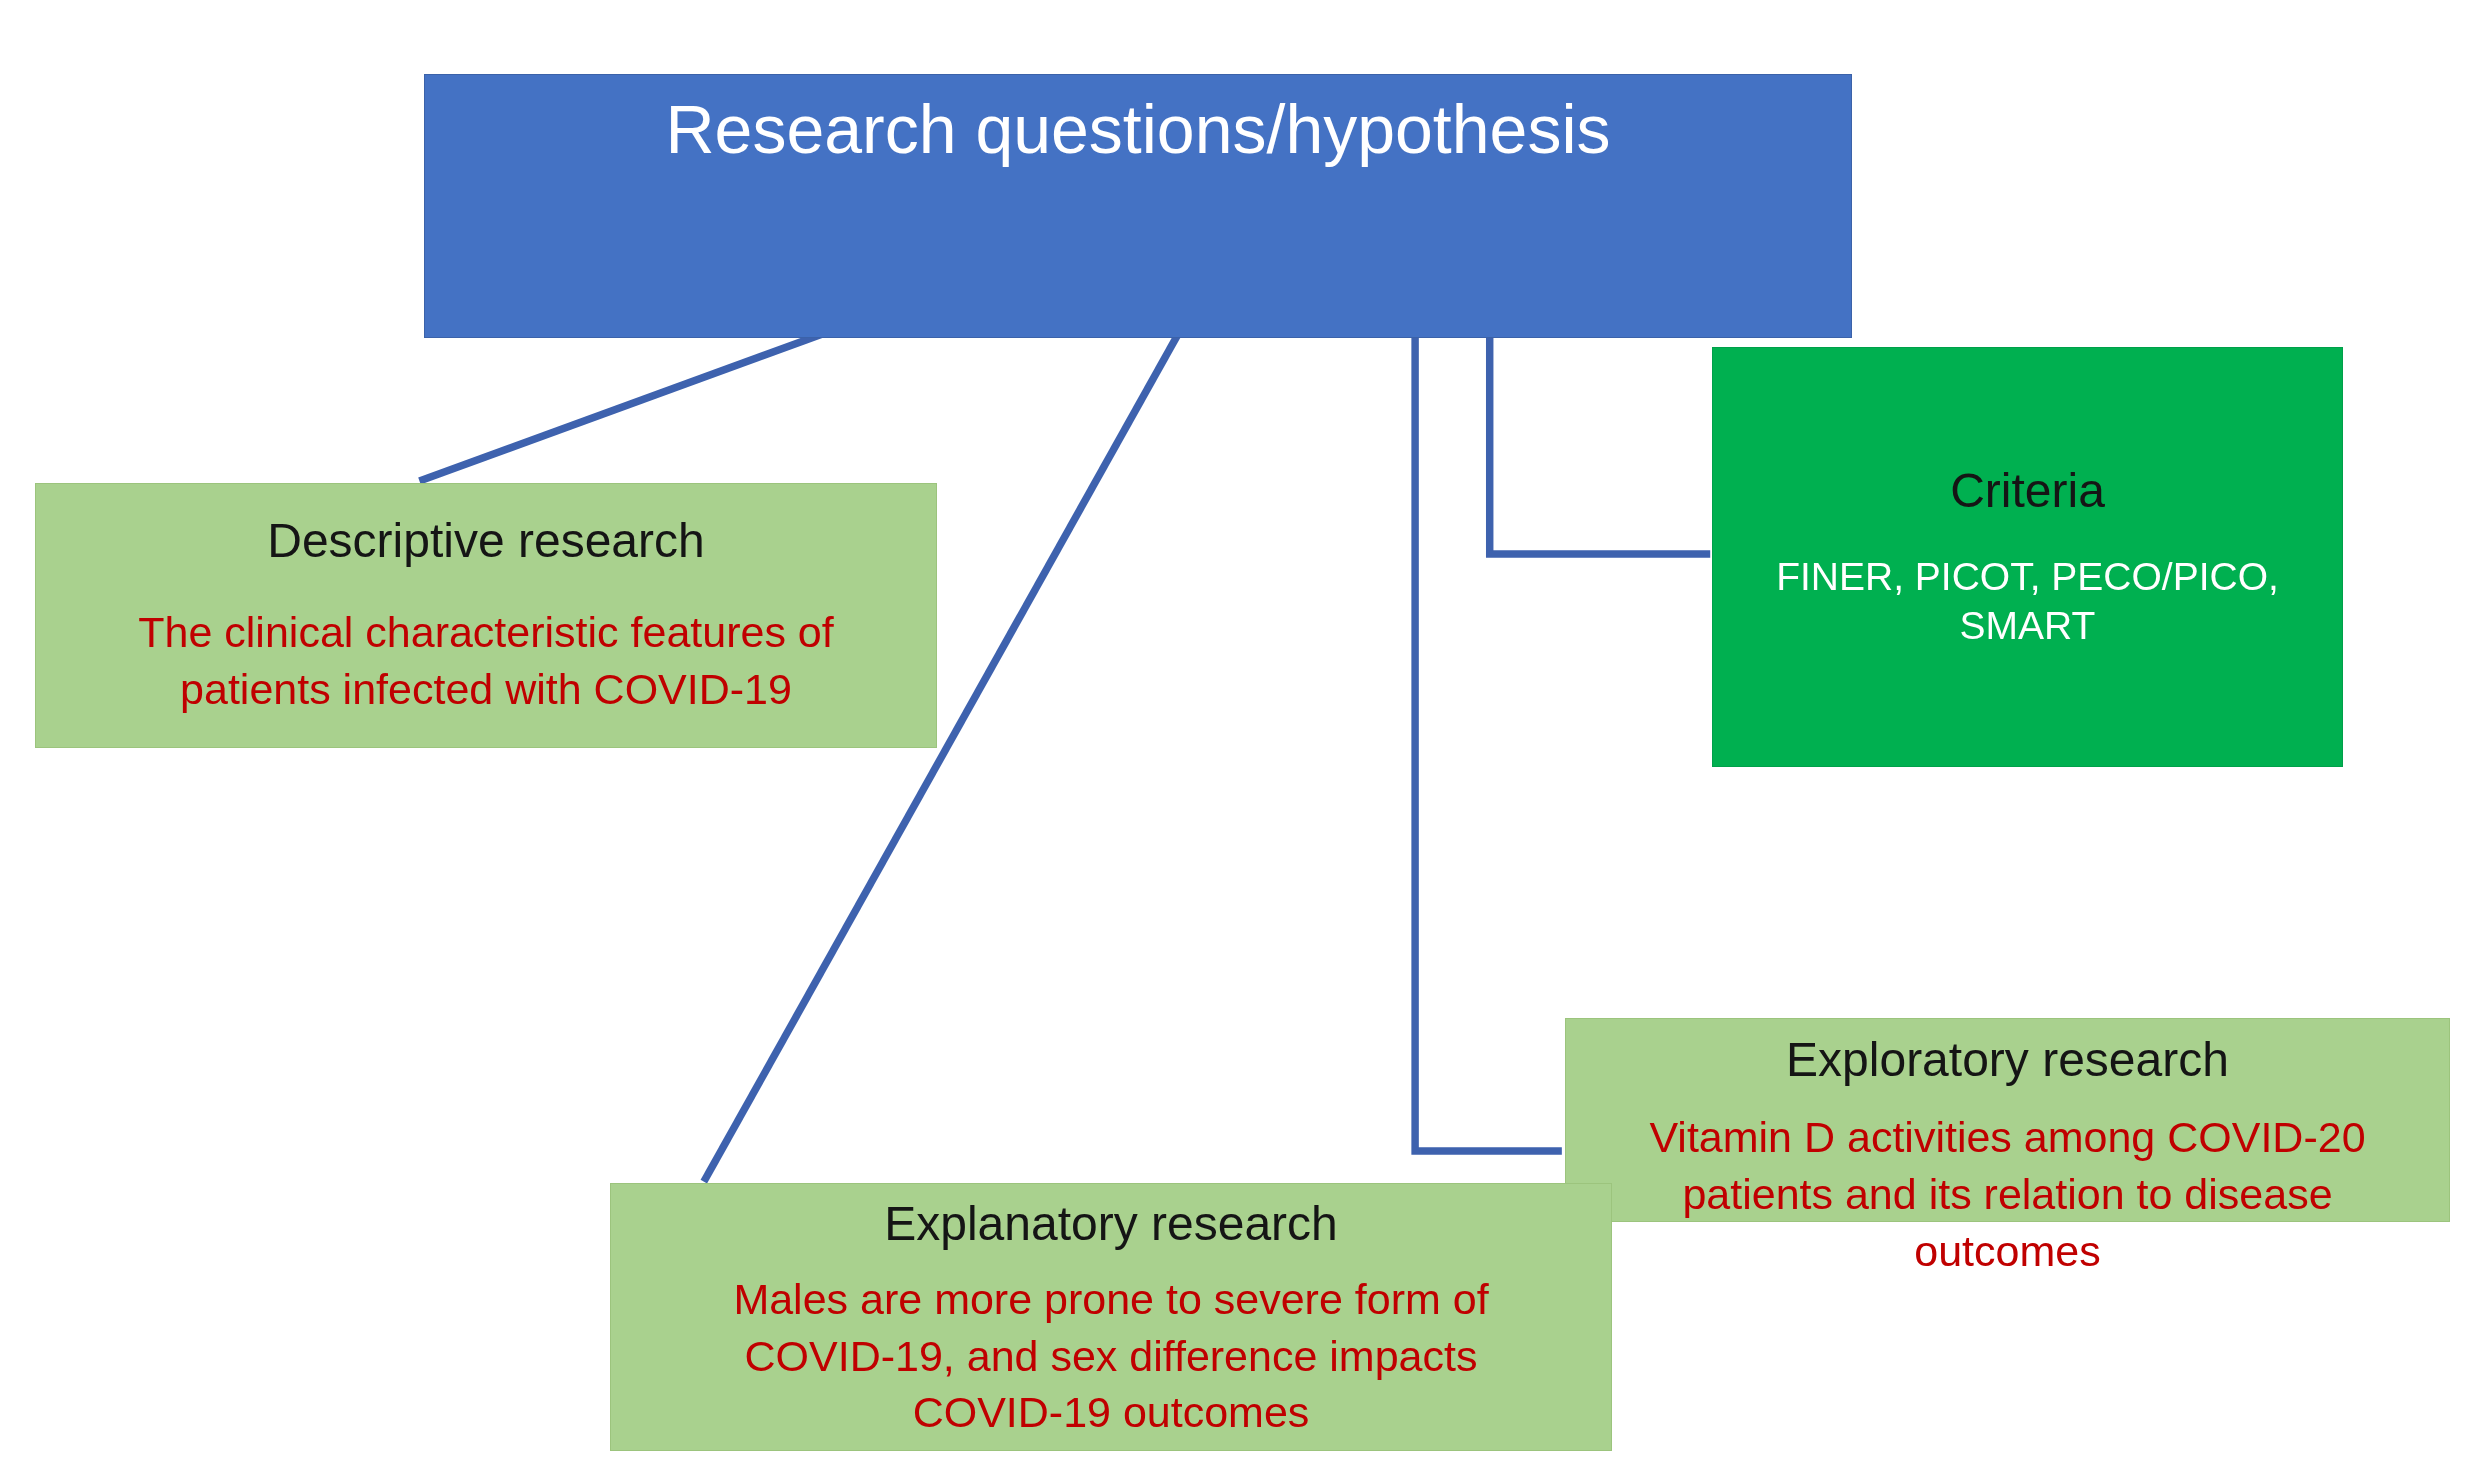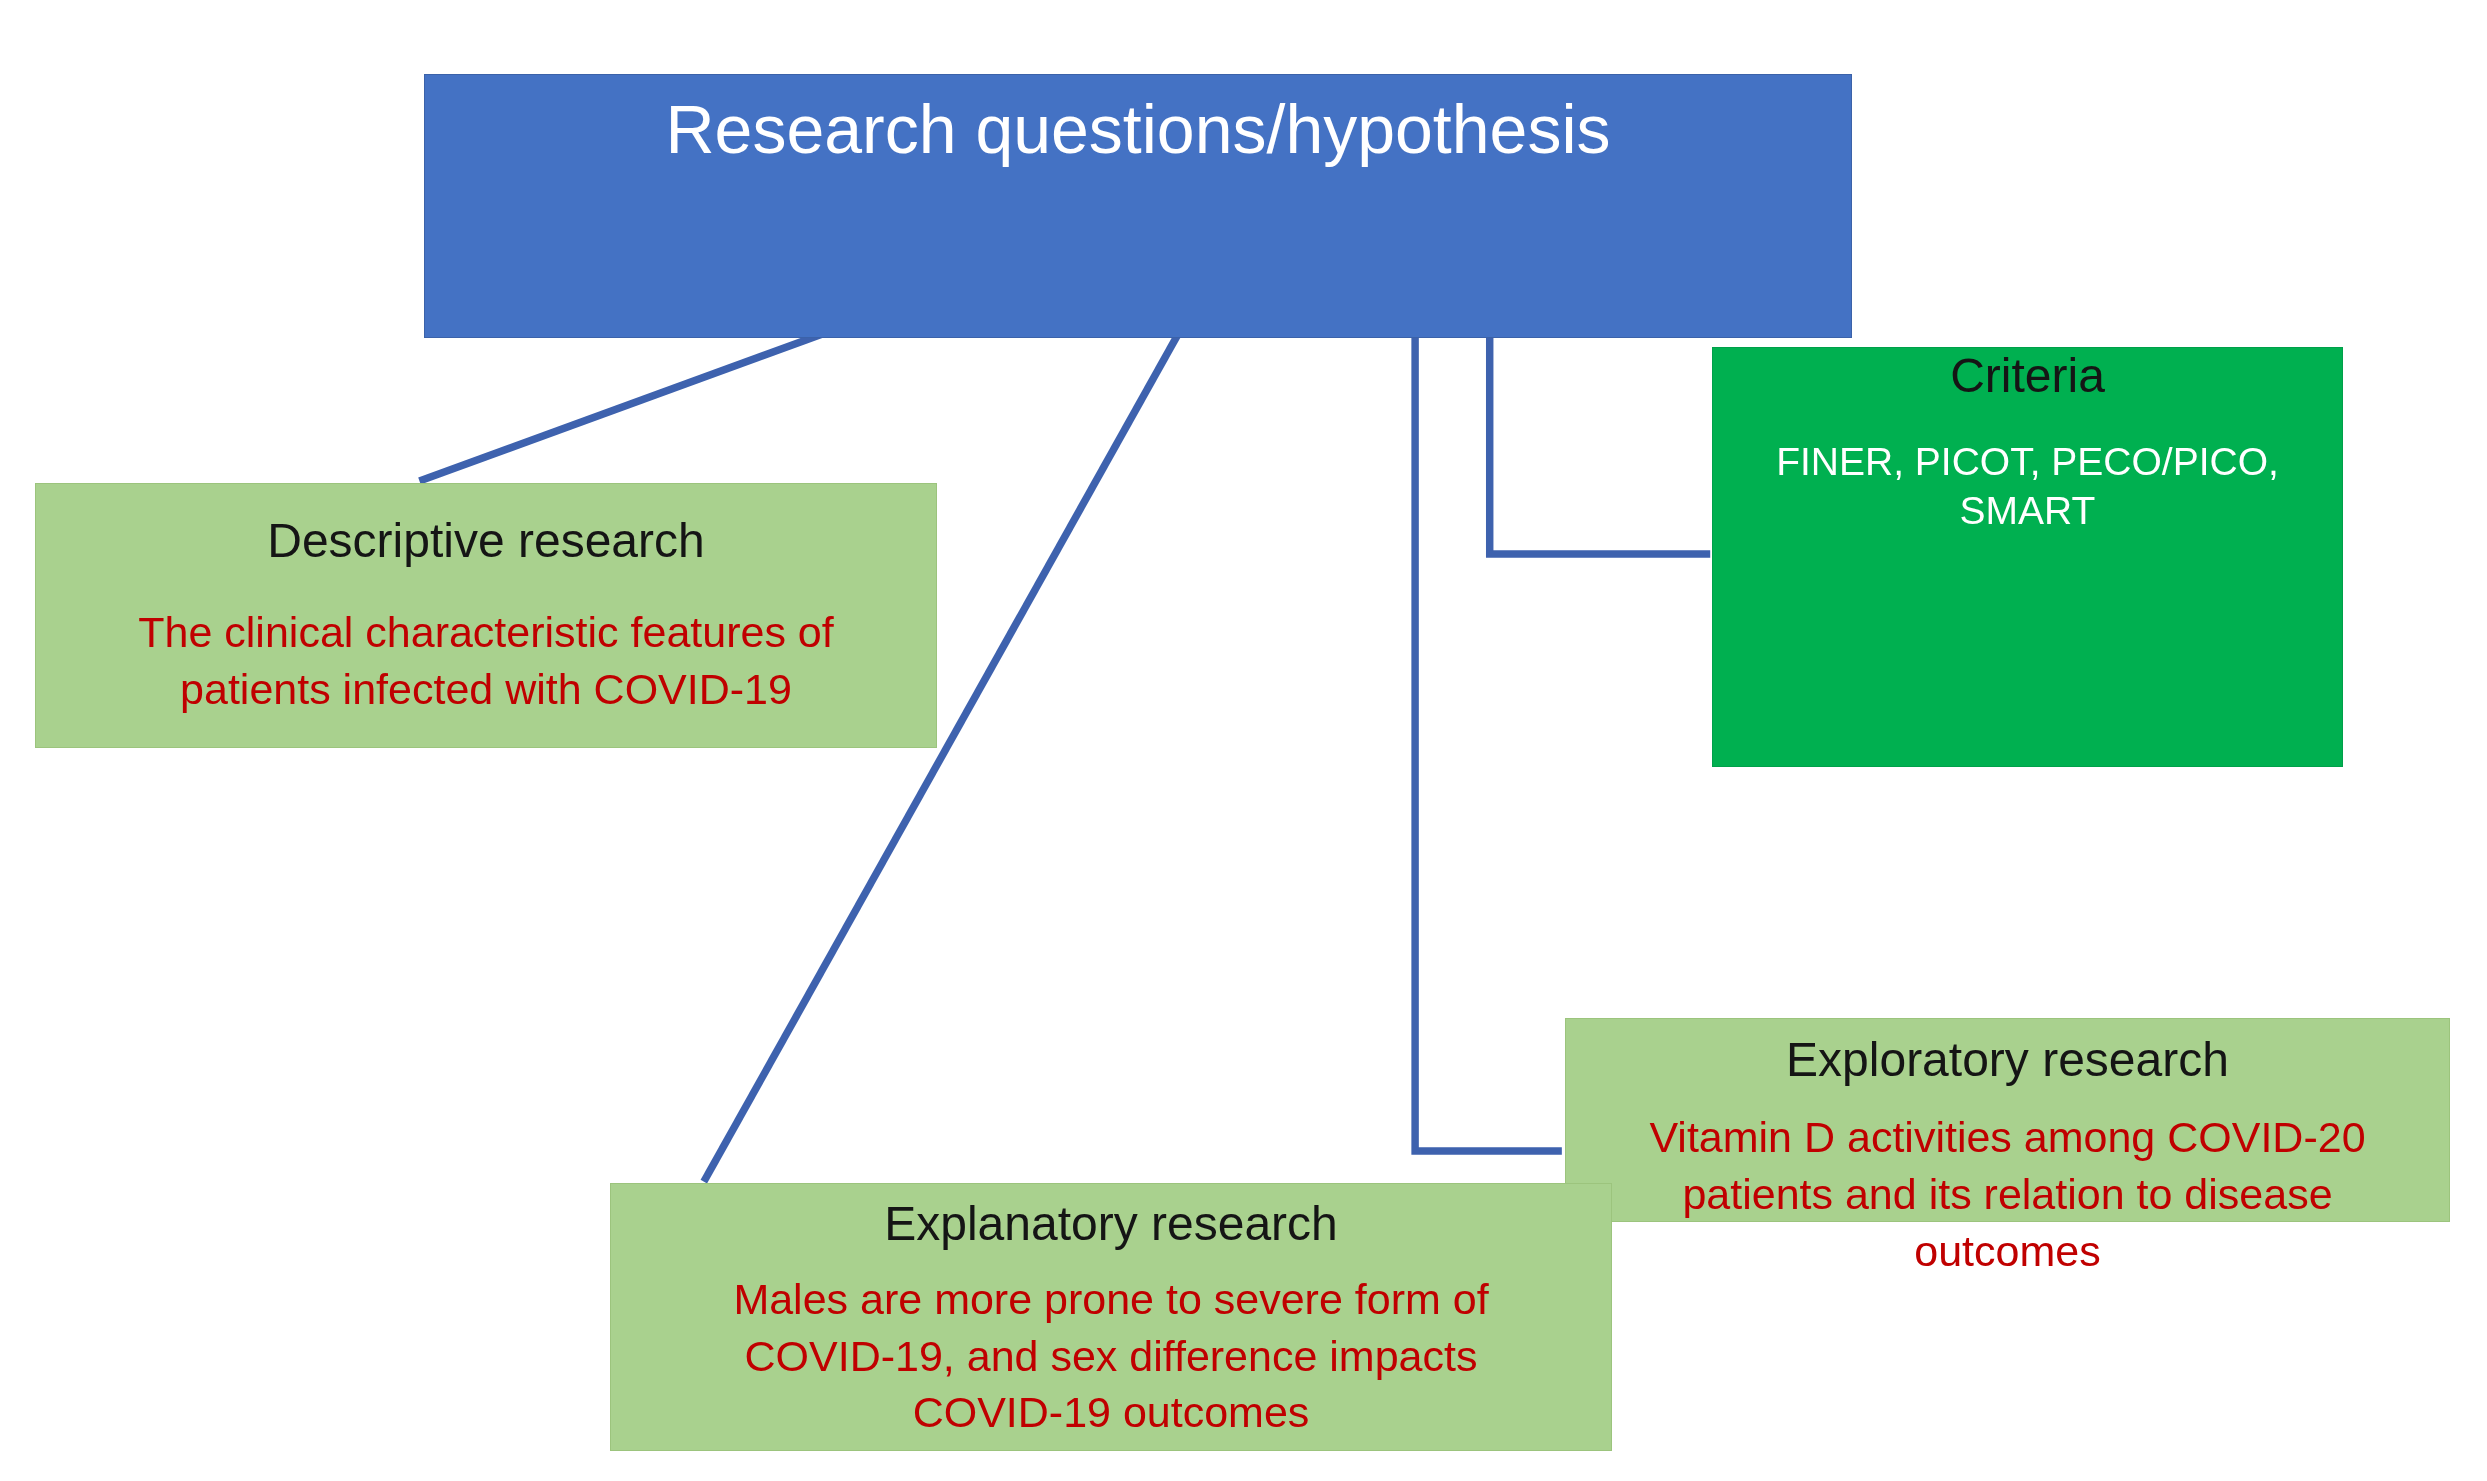--- a/index.html
+++ b/index.html
@@ -82,20 +82,21 @@
   .box-descriptive {
     left: 35px; top: 483px;
     width: 902px; height: 265px;
     gap: 36px;
   }
   .box-criteria {
     left: 1712px; top: 347px;
     width: 631px; height: 420px;
     background: var(--dark-green-fill);
     border: 1.7px solid var(--dark-green-edge);
+    justify-content: center;
     gap: 35px;
   }
   .box-criteria .node-body {
     color: var(--white-text);
     font-size: 39px;
     line-height: 1.25;
   }
   .box-exploratory {
     left: 1565px; top: 1018px;
     width: 885px; height: 204px;

